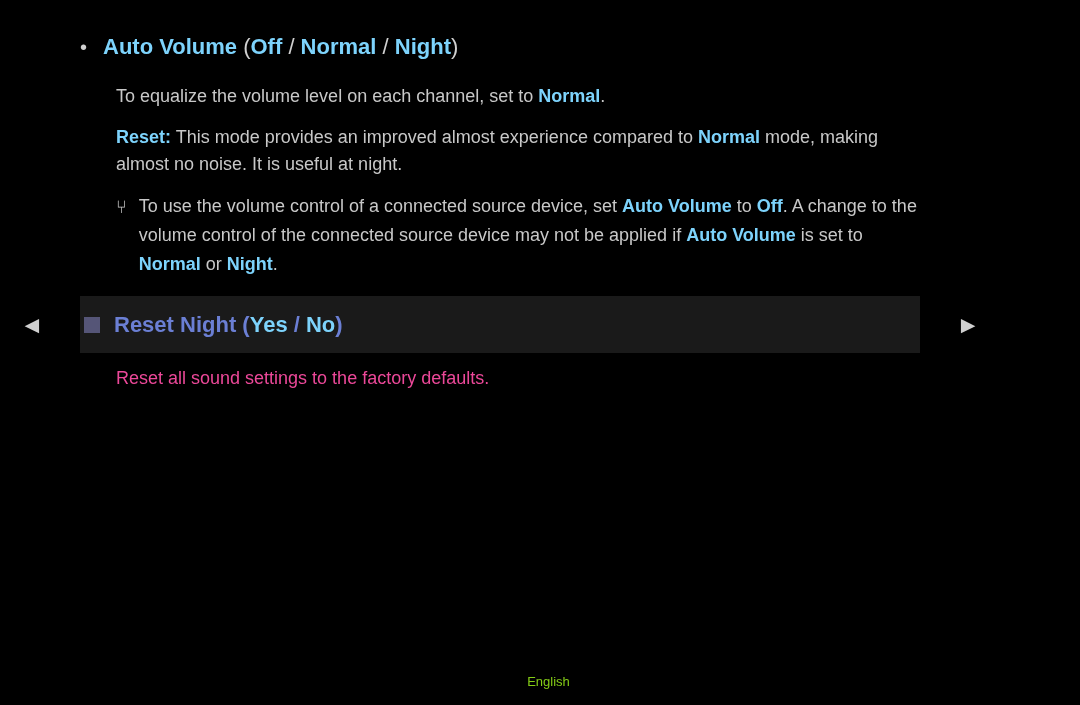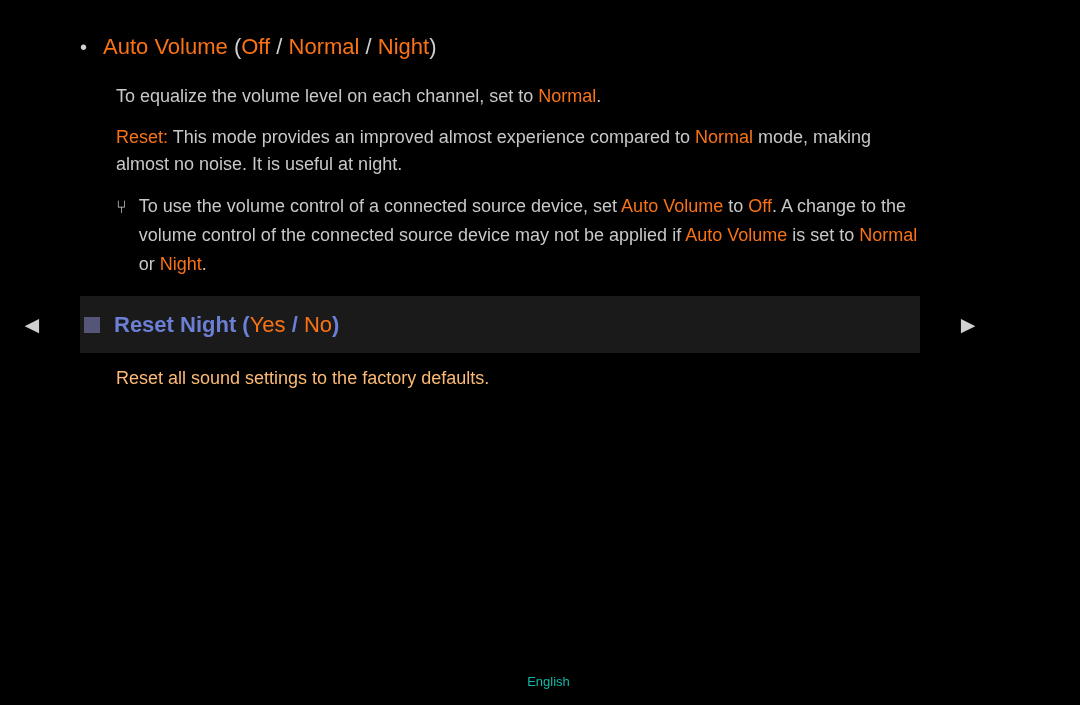--- a/index.html
+++ b/index.html
@@ -19,22 +19,22 @@
       overflow: hidden;
       position: relative;
     }
 
     .main-content {
       padding: 30px 80px 30px 80px;
       max-width: 1000px;
     }
 
     .blue-highlight {
-      color: #f97316;
-      font-weight: normal;
+      color: #7dd3fc;
+      font-weight: bold;
     }
 
     .bullet-section {
       display: flex;
       align-items: flex-start;
       margin-bottom: 20px;
     }
 
     .bullet-dot {
       color: #d0d0d0;
@@ -122,29 +122,29 @@
     .reset-sound-title {
       font-size: 22px;
       color: #6b7fd4;
       font-weight: bold;
     }
 
     .reset-description {
       margin-left: 36px;
       margin-top: 12px;
       font-size: 18px;
-      color: #fdba74;
+      color: #ec4899;
     }
 
     .footer {
       position: absolute;
       bottom: 14px;
       left: 50%;
       transform: translateX(-50%);
-      color: #14b8a6;
+      color: #84cc16;
       font-size: 13px;
       padding-left: 17px;
     }
 
     .reset-row-container {
       position: relative;
       margin-top: 18px;
     }
   </style>
 </head>

